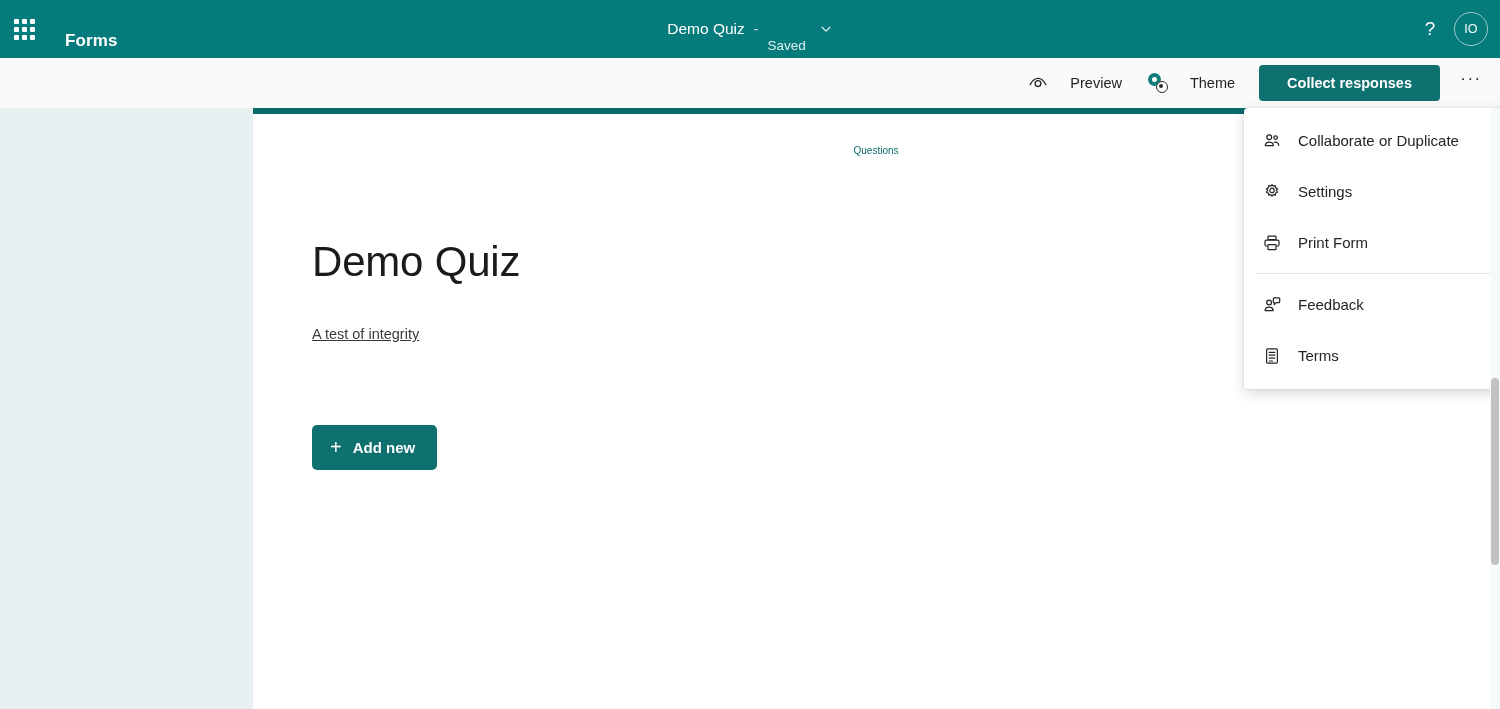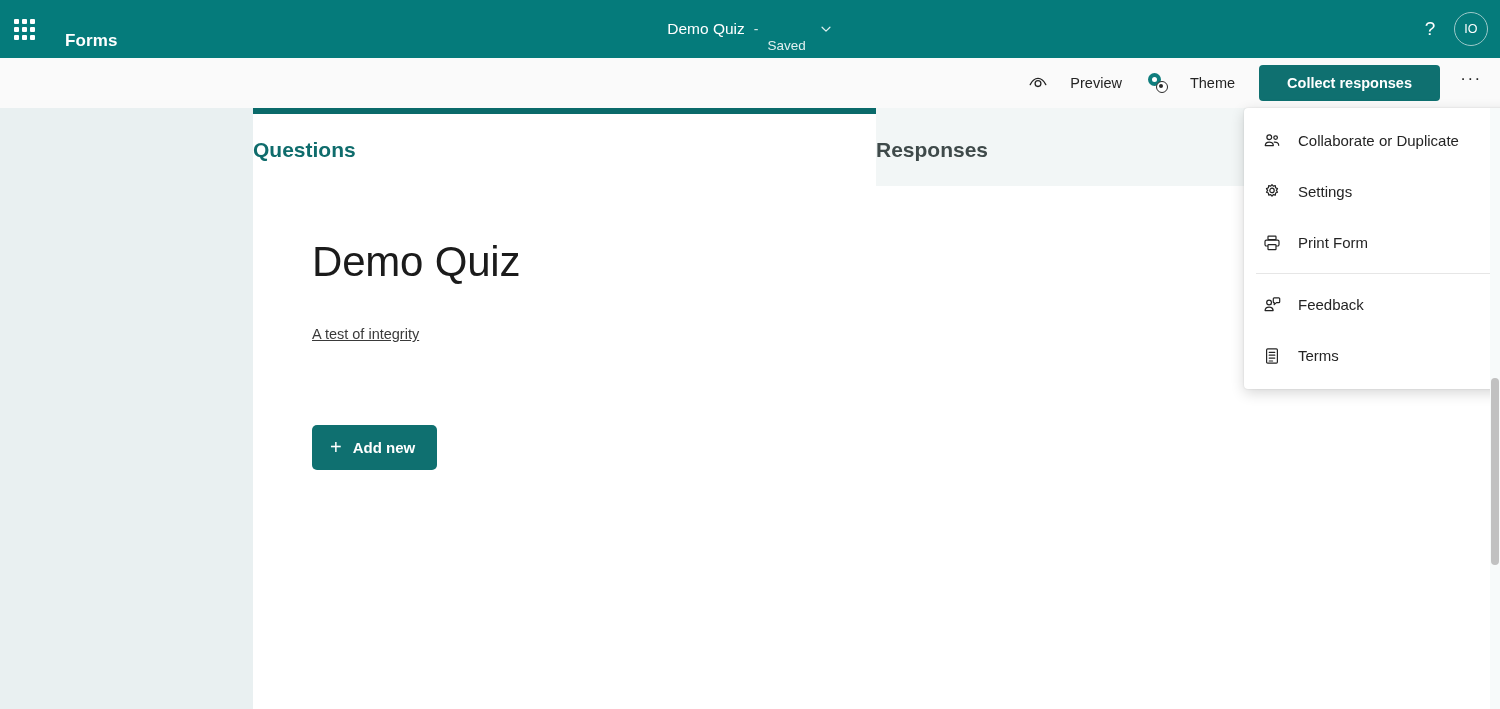--- a/index.html
+++ b/index.html
@@ -246,27 +246,27 @@
   
   .tab-strip {
     display: flex;
     height: 78px;
     width: 100%;
   }
   .tab {
     flex: 1 1 0;
     display: flex;
     align-items: center;
-    font-size: 21px;
+    justify-content: center;
+    font-size: 10px;
     cursor: pointer;
     background: #f2f6f6;
     color: #3f4a4a;
     border-top: 6px solid transparent;
     position: relative;
-    font-weight: bold;
   }
   .tab.active {
     background: #ffffff;
     color: #0f6c6c;
     border-top: 6px solid #0a6a6a;
   }
 
   
   .form-body {
     padding: 52px 0 0 59px;
@@ -434,23 +434,20 @@
 </div>
 
 <div class="canvas">
 
   <div class="form-card">
 
     <div class="tab-strip">
       <div class="tab active">
         <span>Questions</span>
       </div>
-      <div class="tab">
-        <span>Responses</span>
-      </div>
     </div>
 
     <div class="form-body">
       <h1 class="form-title">Demo Quiz</h1>
       <div class="form-subtitle">A test of integrity</div>
 
       <button class="add-new-btn">
         <span class="plus-icon">+</span>
         <span>Add new</span>
       </button>

